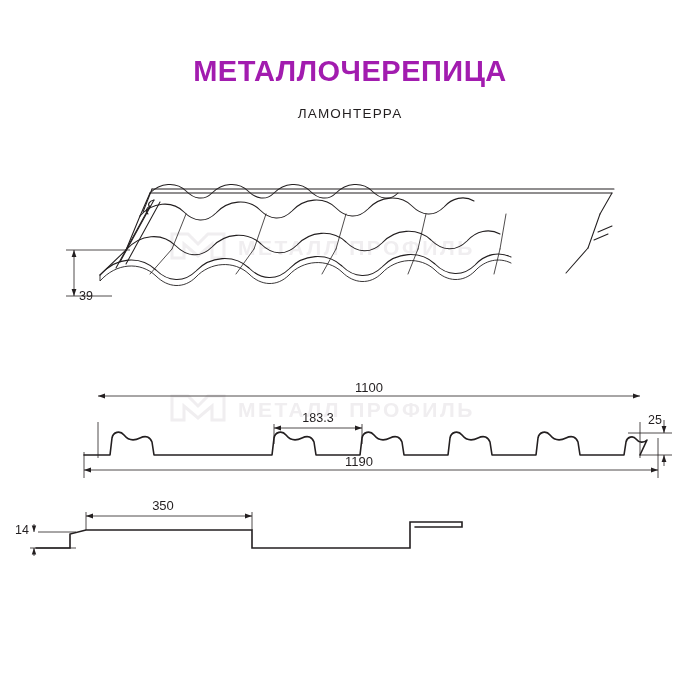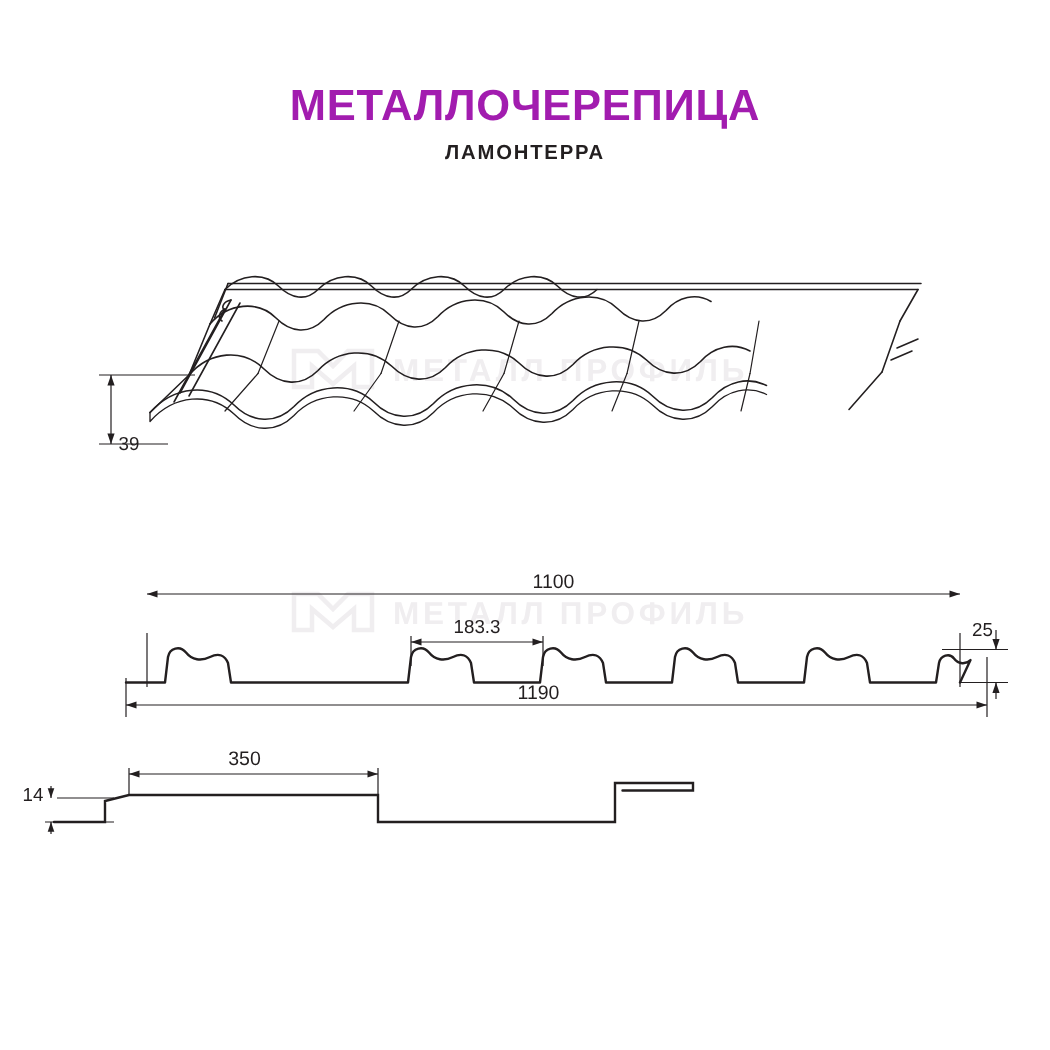--- a/index.html
+++ b/index.html
@@ -29,34 +29,33 @@
   }
   .title {
     font-size: 29px;
     font-weight: bold;
     letter-spacing: 0.5px;
     line-height: 1.1;
     color: #a21caf;
   }
   .subtitle {
     font-size: 13.5px;
-    font-weight: bold;
+    font-weight: normal;
     letter-spacing: 1.2px;
-    margin-top: 6px;
+    margin-top: 18px;
     color: #231f20;
   }
   .drawing {
     position: absolute;
     top: 0;
     left: 0;
   }
   .wm {
     position: absolute;
     pointer-events: none;
-    margin-left: 24px;
   }
   .wm-text {
     font-size: 21px;
     font-weight: bold;
     letter-spacing: 2.5px;
     color: #f0eef0;
     white-space: nowrap;
   }
 </style>
 </head>

